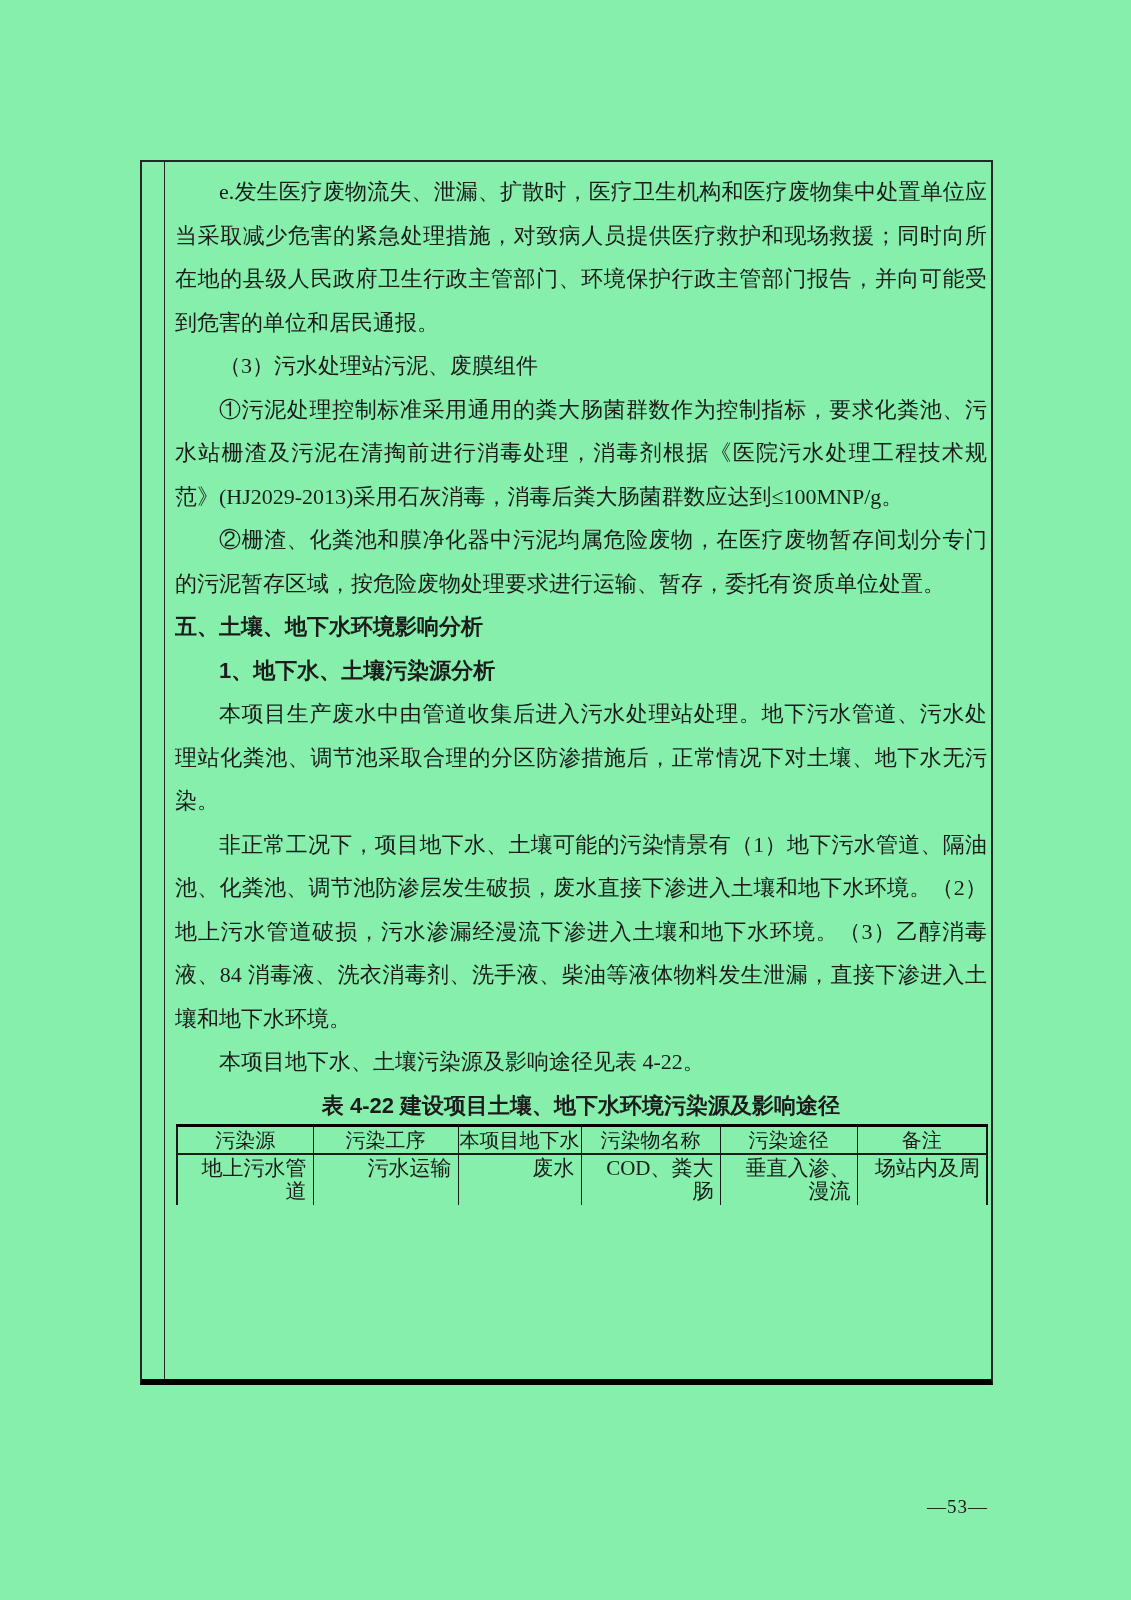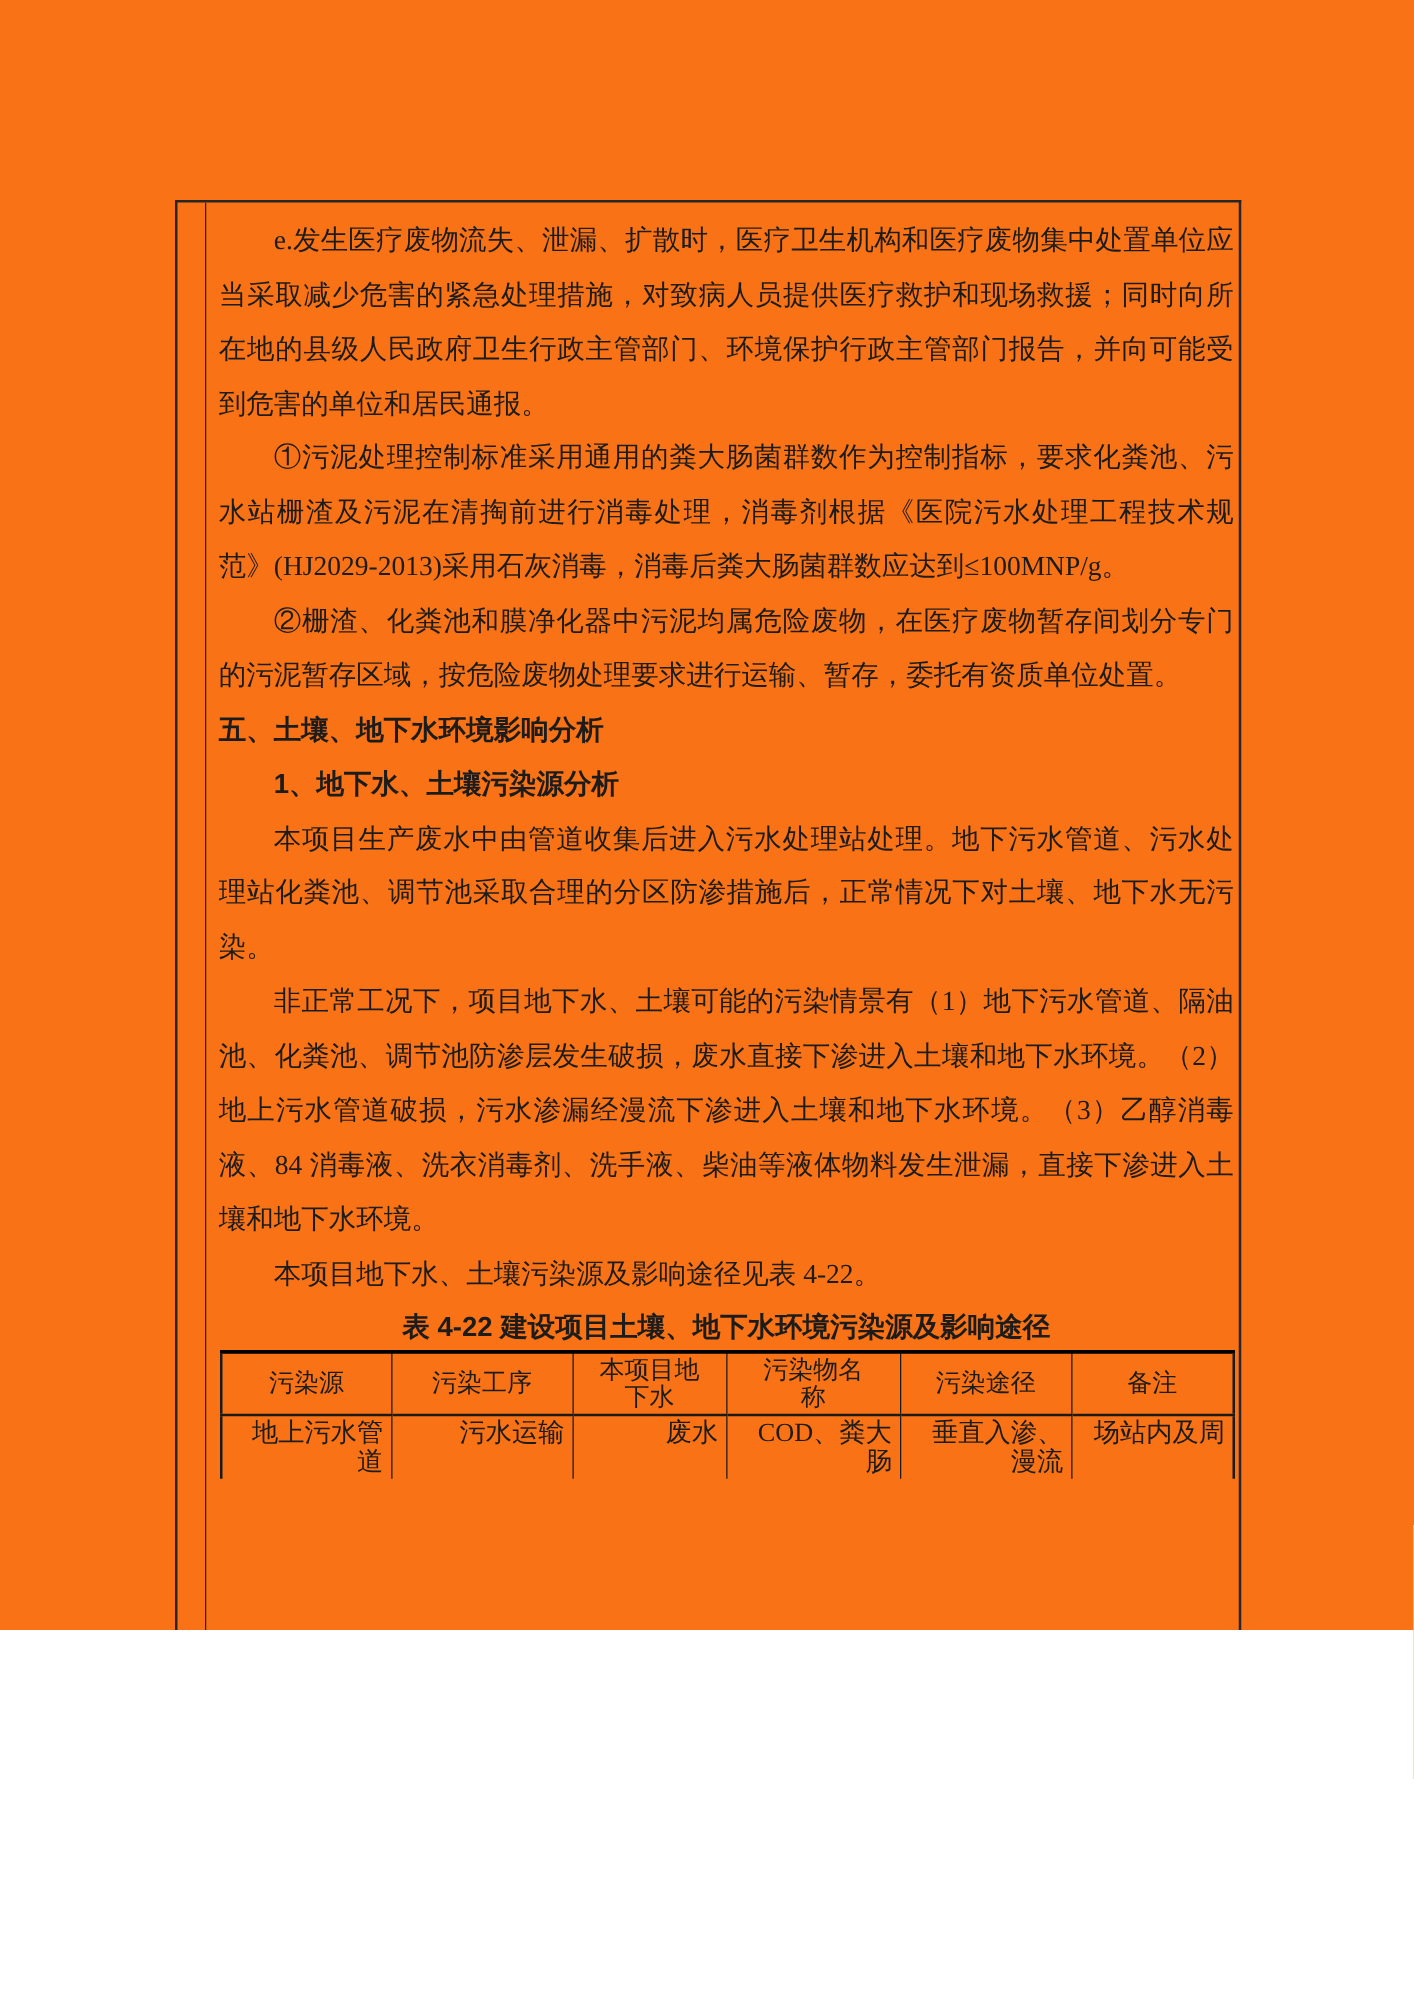--- a/index.html
+++ b/index.html
@@ -1,19 +1,19 @@
 <!DOCTYPE html>
 <html><head>
 <meta charset="utf-8">
 <style>
   html,body{margin:0;padding:0;background:#ffffff;}
   .page{
     position:relative;
-    width:1131px;height:1304px;
-    background:#f97316;
+    width:1131px;height:1600px;
+    background:#86efac;
     font-family:"Liberation Serif","DejaVu Serif",serif;
     color:#1c1c1c;
     overflow:hidden;
   }
   .frame{
     position:absolute;
     left:140px;top:160px;
     width:853px;height:1225px;
     box-sizing:border-box;
     border:2px solid #262626;
@@ -63,21 +63,21 @@
     width:810px;
     margin:0 0 0 1px;
     border-top:3px solid #000000;
     border-left:2px solid #1a1a1a;
     border-right:2px solid #1a1a1a;
   }
   table.pol th{
     font-weight:normal;
     font-size:20px;
     line-height:22px;
-    padding:2px 20px;
+    padding:2px 0;
     border:1px solid #1a1a1a;
     border-top:none;
     border-bottom:2px solid #1a1a1a;
     text-align:center;
   }
   table.pol td{
     font-size:21px;
     line-height:23px;
     padding:2px 6px;
     border:1px solid #1a1a1a;
@@ -98,20 +98,21 @@
 </head>
 <body>
 
 <div class="page">
 
   <div class="frame">
     <div class="gutter-line"></div>
 
     <div class="content">
       <p class="body">e.发生医疗废物流失、泄漏、扩散时，医疗卫生机构和医疗废物集中处置单位应当采取减少危害的紧急处理措施，对致病人员提供医疗救护和现场救援；同时向所在地的县级人民政府卫生行政主管部门、环境保护行政主管部门报告，并向可能受到危害的单位和居民通报。</p>
+      <p class="body">（3）污水处理站污泥、废膜组件</p>
       <p class="body">①污泥处理控制标准采用通用的粪大肠菌群数作为控制指标，要求化粪池、污水站栅渣及污泥在清掏前进行消毒处理，消毒剂根据《医院污水处理工程技术规范》(HJ2029-2013)采用石灰消毒，消毒后粪大肠菌群数应达到≤100MNP/g。</p>
       <p class="body">②栅渣、化粪池和膜净化器中污泥均属危险废物，在医疗废物暂存间划分专门的污泥暂存区域，按危险废物处理要求进行运输、暂存，委托有资质单位处置。</p>
       <p class="heading">五、土壤、地下水环境影响分析</p>
       <p class="subheading">1、地下水、土壤污染源分析</p>
       <p class="body">本项目生产废水中由管道收集后进入污水处理站处理。地下污水管道、污水处理站化粪池、调节池采取合理的分区防渗措施后，正常情况下对土壤、地下水无污染。</p>
       <p class="body">非正常工况下，项目地下水、土壤可能的污染情景有（1）地下污水管道、隔油池、化粪池、调节池防渗层发生破损，废水直接下渗进入土壤和地下水环境。（2）地上污水管道破损，污水渗漏经漫流下渗进入土壤和地下水环境。（3）乙醇消毒液、84 消毒液、洗衣消毒剂、洗手液、柴油等液体物料发生泄漏，直接下渗进入土壤和地下水环境。</p>
       <p class="body">本项目地下水、土壤污染源及影响途径见表 4-22。</p>
 
       <div class="table-caption">表 4-22 建设项目土壤、地下水环境污染源及影响途径</div>
 

